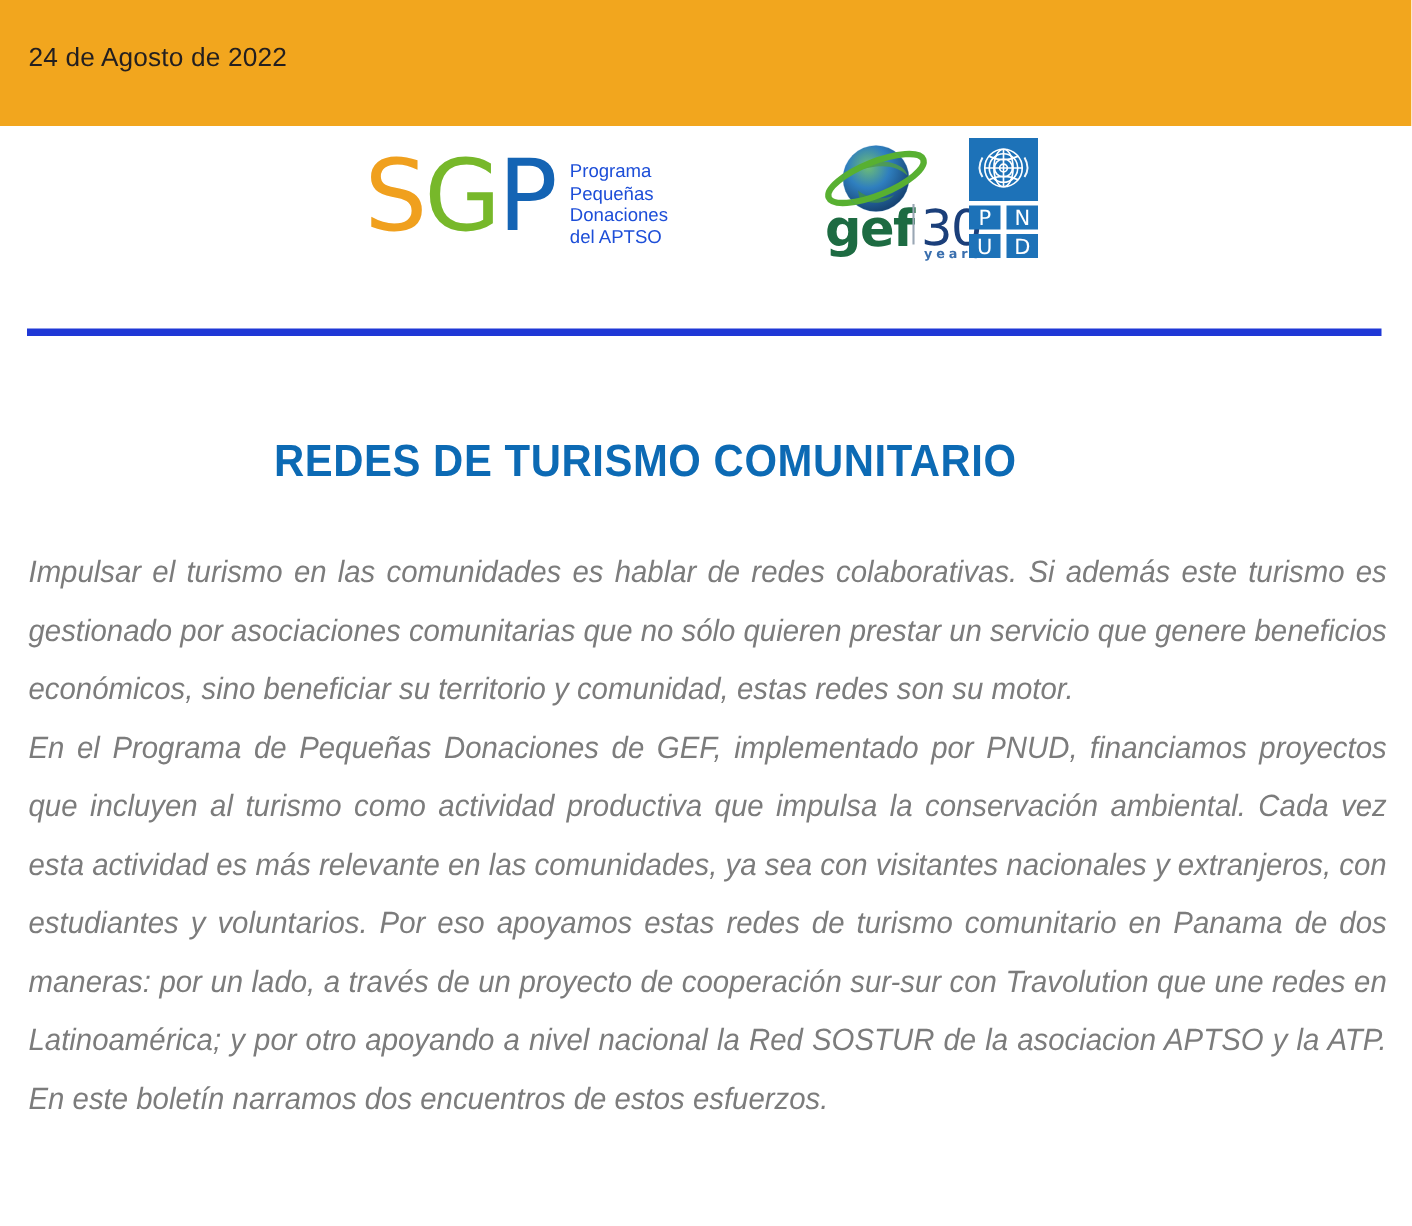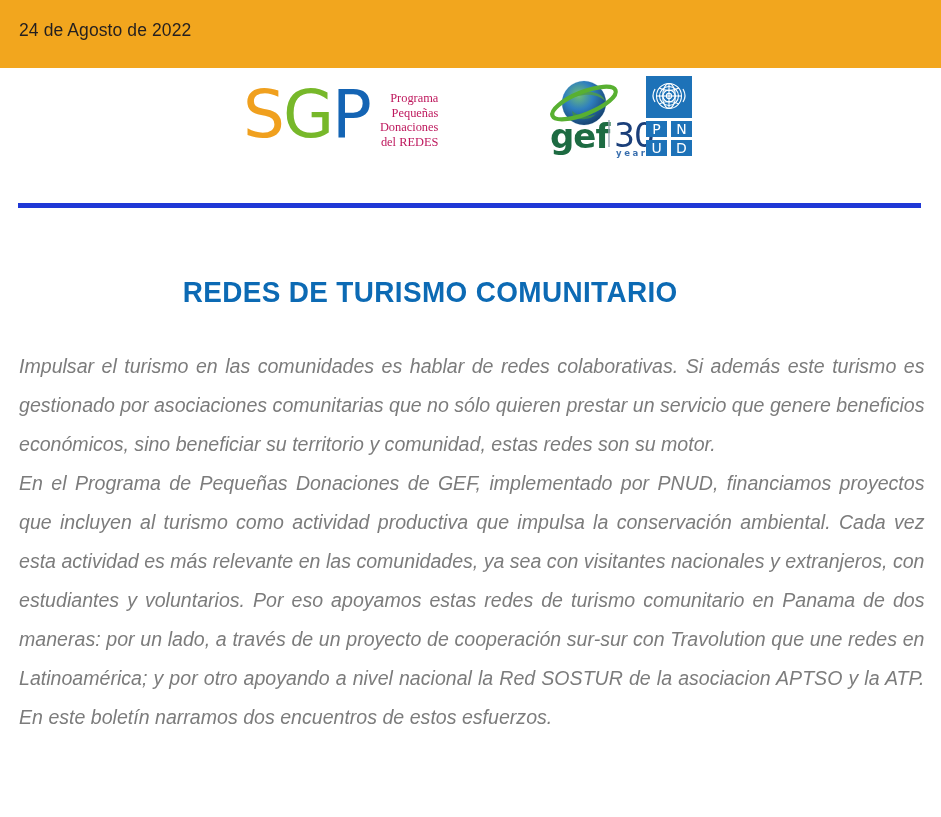--- a/index.html
+++ b/index.html
@@ -11,21 +11,21 @@
     width: 941px;
     height: 817px;
     background: #ffffff;
     font-family: "Liberation Sans", sans-serif;
     overflow: hidden;
   }
 
   
   .header-bar {
     width: 941px;
-    height: 68px;
+    height: 84px;
     background: #f2a61e;
     box-sizing: border-box;
     display: flex;
     align-items: center;
   }
   .header-date {
     font-size: 17.5px;
     color: #231f20;
     letter-spacing: 0.1px;
     padding-left: 19px;
@@ -58,27 +58,26 @@
     display: flex;
     align-items: baseline;
     margin-top: 1px;
   }
   .sgp-s { color: #f0a01e; }
   .sgp-g { color: #77b82a; }
   .sgp-p { color: #1464b4; }
   .sgp-sub {
     margin-left: 10px;
     margin-top: 10px;
-    font-family: Liberation Serif, serif;
+    font-family: Liberation Sans, sans-serif;
     font-size: 12.4px;
     line-height: 14.6px;
-    color: #be185d;
+    color: #1d4ed8;
     font-weight: 400;
     white-space: nowrap;
-    text-align: right;
   }
 
   
   .gef-logo {
     position: absolute;
     left: 548px;
     top: 8px;
     width: 112px;
     height: 82px;
   }
@@ -159,21 +158,21 @@
   <div class="sgp-logo">
     <div class="sgp-letters">
       <span class="sgp-s">S</span>
         <span class="sgp-g">G</span>
         <span class="sgp-p">P</span>
     </div>
     <div class="sgp-sub">
       <div>Programa</div>
       <div>Pequeñas</div>
       <div>Donaciones</div>
-      <div>del REDES</div>
+      <div>del APTSO</div>
     </div>
   </div>
 
   <div class="gef-logo">
     <svg class="gef-svg" width="112" height="82" viewBox="0 0 112 82" xmlns="http://www.w3.org/2000/svg">
       <defs>
         <radialGradient id="globeGrad" cx="38%" cy="32%" r="72%">
           <stop offset="0%" stop-color="#6fbf73"></stop>
           <stop offset="45%" stop-color="#2f7fbf"></stop>
           <stop offset="100%" stop-color="#15406e"></stop>

